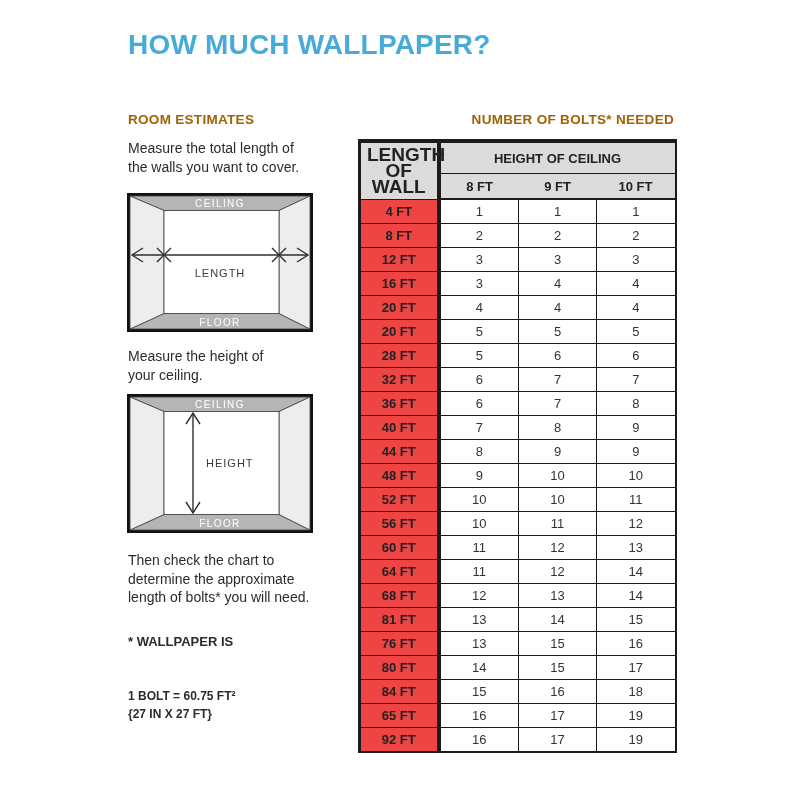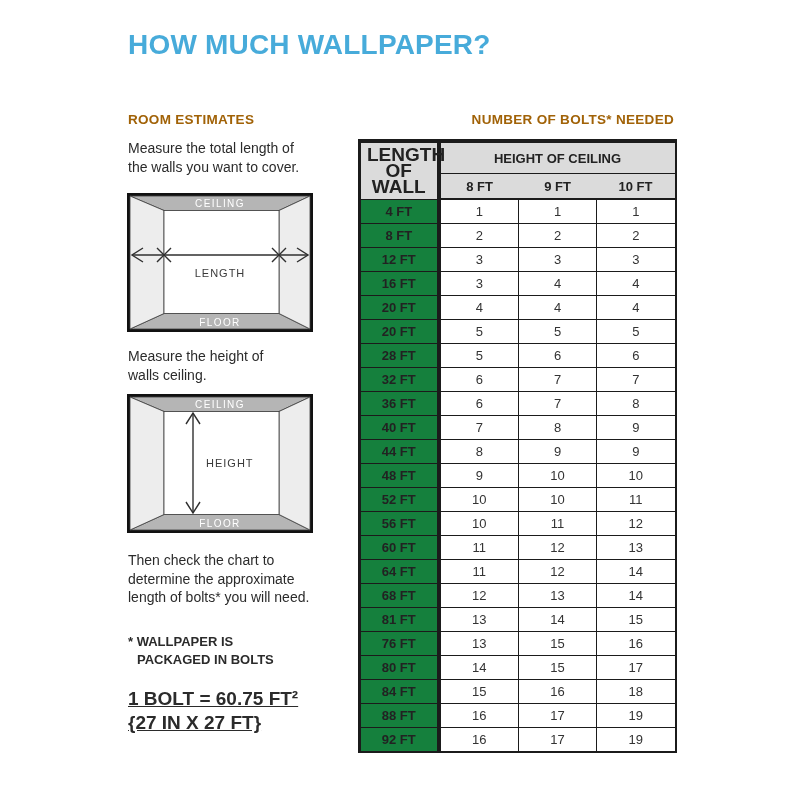--- a/index.html
+++ b/index.html
@@ -29,21 +29,21 @@
   .step1 { left: 128px; top: 139px; }
   .step2 { left: 128px; top: 347px; }
   .step3 { left: 128px; top: 551px; }
   .footnote {
     left: 128px; top: 633px;
     font-size: 13px; font-weight: bold; line-height: 18px;
   }
   .footnote .indent { padding-left: 9px; }
   .bolt-equation {
     left: 128px; top: 687px;
-    font-size: 19px; font-weight: bold; line-height: 24px; white-space: pre-line; text-decoration: underline;
+    font-size: 12px; font-weight: bold; line-height: 18px; white-space: pre-line;
   }
 
   
   .diagram1 { left: 127px; top: 193px; }
   .diagram2 { left: 127px; top: 394px; }
   svg text { font-family: "Liberation Sans", sans-serif; }
   .svg-room-label { font-size: 10px; letter-spacing: 1.4px; fill: #ffffff; }
   .svg-measure-label { font-size: 11px; letter-spacing: 1px; fill: #3a3a3a; }
 
   
@@ -65,21 +65,21 @@
     border-right: 4px solid #1b1b1b;
     font-size: 19px; line-height: 16px; padding: 0 6px;
   }
   .bolt-table .group-row th.group { height: 30px; }
   .bolt-table .sub-row th {
     height: 24px; border-left: none; border-right: none;
     border-bottom: 2px solid #1b1b1b;
   }
   .bolt-table td { height: 23px; background: #ffffff; color: #333333; }
   .bolt-table td.rowhead {
-    background: #15803d; font-weight: bold; color: #222222;
+    background: #ef4444; font-weight: bold; color: #222222;
     border-right: 4px solid #1b1b1b;
   }
 </style>
 </head>
 <body>
 
 <div class="abs page-title">HOW MUCH WALLPAPER?</div>
 
 <div class="abs section-heading heading-left">ROOM ESTIMATES</div>
 
@@ -99,21 +99,21 @@
     <line x1="5" y1="62" x2="181" y2="62"></line>
     <path d="M16,55 L5,62 L16,69"></path>
     <path d="M170,55 L181,62 L170,69"></path>
     <path d="M30,55 L44,69 M30,69 L44,55"></path>
     <path d="M145,55 L159,69 M145,69 L159,55"></path>
   </g>
   <text x="93" y="84" text-anchor="middle" class="svg-measure-label">LENGTH</text>
 </svg>
 
 <div class="abs body-text step2">Measure the height of
-walls ceiling.</div>
+your ceiling.</div>
 
 <svg class="abs diagram2" width="186" height="139" viewBox="0 0 186 139">
   <rect x="1.5" y="1.5" width="183" height="136" fill="#ffffff" stroke="#111111" stroke-width="3"></rect>
   <polygon points="3,3 183,3 152,17.5 37,17.5" fill="#b5b5b5" stroke="#3c3c3c" stroke-width="0.8"></polygon>
   <polygon points="3,136 183,136 152,120.5 37,120.5" fill="#b5b5b5" stroke="#3c3c3c" stroke-width="0.8"></polygon>
   <polygon points="3,3 37,17.5 37,120.5 3,136" fill="#ededed" stroke="#3c3c3c" stroke-width="0.8"></polygon>
   <polygon points="183,3 152,17.5 152,120.5 183,136" fill="#ededed" stroke="#3c3c3c" stroke-width="0.8"></polygon>
   <rect x="37" y="17.5" width="115" height="103" fill="#ffffff" stroke="#3c3c3c" stroke-width="0.8"></rect>
   <text x="93" y="13.5" text-anchor="middle" class="svg-room-label">CEILING</text>
   <text x="93" y="132.5" text-anchor="middle" class="svg-room-label">FLOOR</text>
@@ -124,21 +124,20 @@
   </g>
   <text x="79" y="73" text-anchor="start" class="svg-measure-label">HEIGHT</text>
 </svg>
 
 <div class="abs body-text step3">Then check the chart to
 determine the approximate
 length of bolts* you will need.</div>
 
 <div class="abs footnote">
   <div>* WALLPAPER IS</div>
-  <div class="indent">PACKAGED IN BOLTS</div>
 </div>
 
 <div class="abs bolt-equation">1 BOLT = 60.75 FT²
 {27 IN X 27 FT}</div>
 
 <div class="abs section-heading heading-table">NUMBER OF BOLTS* NEEDED</div>
 
 <div class="abs bolt-table-wrap">
   <table class="bolt-table">
     <colgroup>
@@ -279,21 +278,21 @@
           <td>15</td>
           <td>17</td>
         </tr>
         <tr>
           <td class="rowhead">84 FT</td>
           <td>15</td>
           <td>16</td>
           <td>18</td>
         </tr>
         <tr>
-          <td class="rowhead">88 FT</td>
+          <td class="rowhead">65 FT</td>
           <td>16</td>
           <td>17</td>
           <td>19</td>
         </tr>
         <tr>
           <td class="rowhead">92 FT</td>
           <td>16</td>
           <td>17</td>
           <td>19</td>
         </tr>

